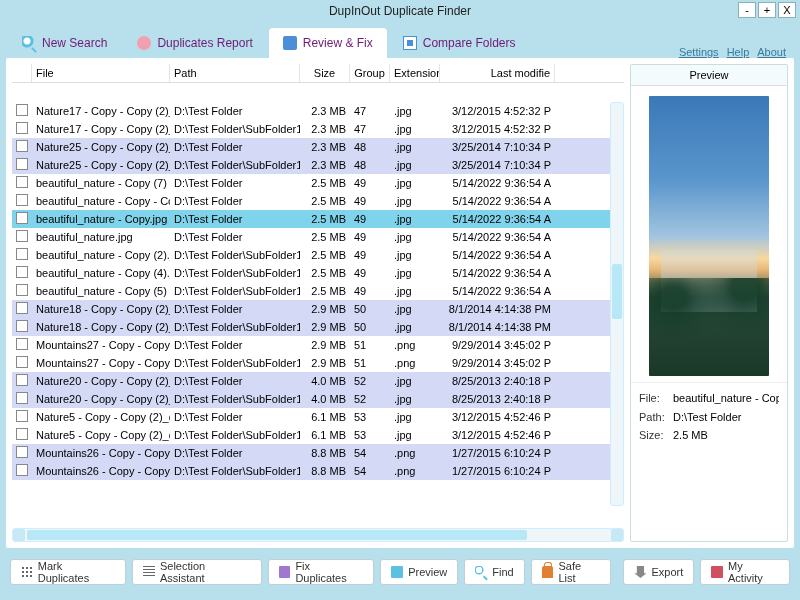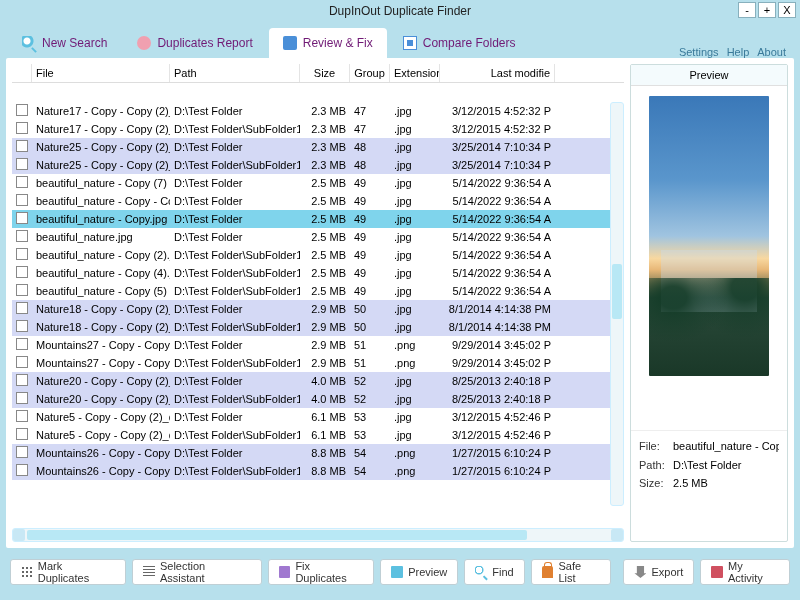--- a/index.html
+++ b/index.html
@@ -14,21 +14,21 @@
 .tab .ticon { width: 14px; height: 14px; display: inline-block; }
 .ticon-search { background: radial-gradient(circle at 5px 5px, #fff 3px, #5cc0e0 4px, #5cc0e0 6px, transparent 7px); position: relative; }
 .ticon-search::after { content: ""; position: absolute; width: 6px; height: 2px; background: #5cc0e0; bottom: -1px; right: -1px; transform: rotate(45deg); }
 .ticon-report { background: #f0a0b0; border-radius: 50%; }
 .ticon-review { background: #4a8fd8; border-radius: 2px; }
 .ticon-organize { background: linear-gradient(#f6d860,#f6d860); border-radius: 2px; position: relative; }
 .ticon-organize::after { content:"✓"; position:absolute; font-size:9px; color:#4a8; left:2px; top:-1px;}
 .ticon-compare { background: #fff; border:1px solid #4a8fd8; position:relative;}
 .ticon-compare::after{content:""; position:absolute; width:6px;height:6px;background:#4a8fd8;left:3px;top:3px;}
 .spacer { flex: 1; }
-.rightlinks { display: flex; gap: 8px; align-items: flex-end; font-size: 11px; color: #3a7a9a; padding-right: 6px; }
+.rightlinks { display: flex; gap: 8px; align-items: flex-end; font-size: 11px; color: #3a7a9a; padding-right: 6px; text-decoration: underline; }
 .rightlinks span { cursor: pointer; }
 .content { background: #fff; margin: 0 6px 6px 6px; height: 490px; border-radius: 2px; padding: 6px; display: flex; gap: 6px; position: relative; }
 .grid-wrap { flex: 1; display: flex; flex-direction: column; border: 0; gap: 19px; }
 .grid-header { display: flex; background: #fff; border-bottom: 1px solid #ddd; font-size: 11px; }
 .grid-header .cell { border-right: 1px solid #e4e4e4; padding: 3px 4px; text-align: center; white-space: nowrap; overflow: hidden; cursor: pointer; }
 .col-chk { width: 20px; }
 .col-file { width: 138px; text-align: left !important; }
 .col-path { width: 130px; text-align: left !important; }
 .col-size { width: 50px; }
 .col-group { width: 40px; }
@@ -48,21 +48,21 @@
 .hscroll .thumb { position: absolute; left: 14px; top: 1px; height: 10px; width: 82%; background: #b8e8f5; border-radius: 2px; }
 .hscroll::before, .hscroll::after { content:""; position:absolute; width:12px; height:12px; background:#c8e8f5; top:0; border-radius:2px;}
 .hscroll::before{left:0;} .hscroll::after{right:0;}
 .vscroll { position:absolute; right:0; top:0; bottom:0; width:14px; background:#eef6f9; border:1px solid #cceeff; border-radius:3px;}
 .vscroll .thumb{ position:absolute; top:40%; left:1px; width:10px; height:55px; background:#b8e8f5; border-radius:2px;}
 .preview-panel { width: 158px; border: 1px solid #cdd; border-radius: 2px; display: flex; flex-direction: column; }
 .preview-title { text-align: center; padding: 4px; font-size: 11px; background: #f4fbfd; border-bottom: 1px solid #e0e0e0; }
 .preview-img { margin: 10px auto 6px auto; width: 120px; height: 280px; background: linear-gradient(to bottom, #3a78b8 0%, #5a96cc 30%, #a0c4e0 50%, #f8d8a0 58%, #e8b878 62%, #2a4a3a 72%, #1a3828 100%); position: relative; border-radius: 1px; }
 .preview-img::before { content:""; position:absolute; top:55%; left:10%; right:10%; height:22%; background:rgba(200,220,240,0.35);}
 .preview-img::after { content:""; position:absolute; bottom:0; left:0; right:0; height:35%; background: radial-gradient(ellipse at 20% 20%, rgba(20,60,40,0.9) 10%, transparent 40%), radial-gradient(ellipse at 80% 10%, rgba(20,60,40,0.9) 10%, transparent 40%);}
-.preview-meta { padding: 6px 8px; font-size: 11px; line-height: 1.7; border-top: 1px solid #eee; margin-top: 48px; }
+.preview-meta { padding: 6px 8px; font-size: 11px; line-height: 1.7; border-top: 1px solid #eee; }
 .preview-meta .mrow { display: flex; }
 .preview-meta .mlabel { width: 34px; color: #333; }
 .preview-meta .mval { flex: 1; overflow: hidden; white-space: nowrap; }
 .bottombar { height: 36px; display: flex; gap: 6px; padding: 0 10px; align-items: center; }
 .btn { height: 26px; padding: 0 10px; background: #fff; border: 1px solid #bfcfd5; border-radius: 3px; font-size: 11px; display: flex; align-items: center; gap: 5px; cursor: pointer; color: #333; }
 .btn .bicon { width: 12px; height: 12px; display: inline-block; }
 .bi-dots{ background: radial-gradient(circle,#666 1px,transparent 1px); background-size:4px 4px;}
 .bi-list{ background: repeating-linear-gradient(#666,#666 1px,transparent 1px,transparent 3px);}
 .bi-fix{ background:#a078d0; border-radius:1px;}
 .bi-prev{ background:#5cc0e0; border-radius:1px;}

